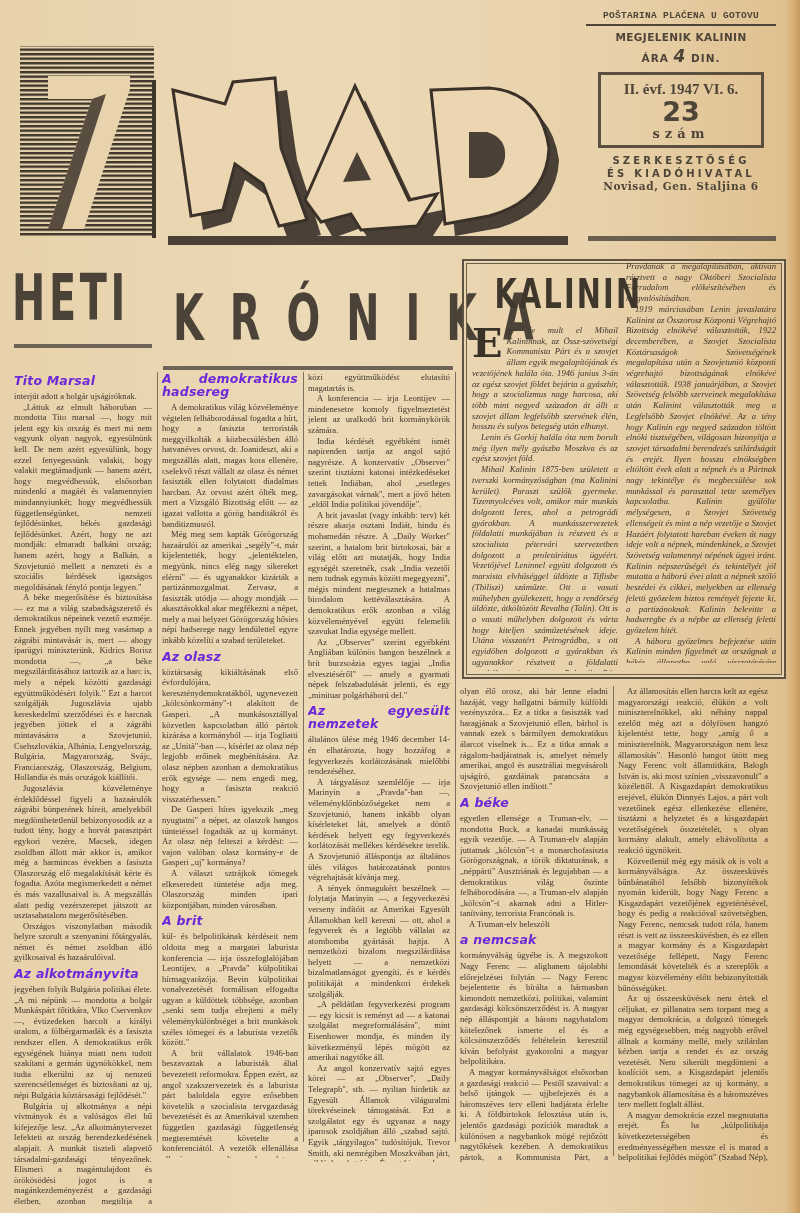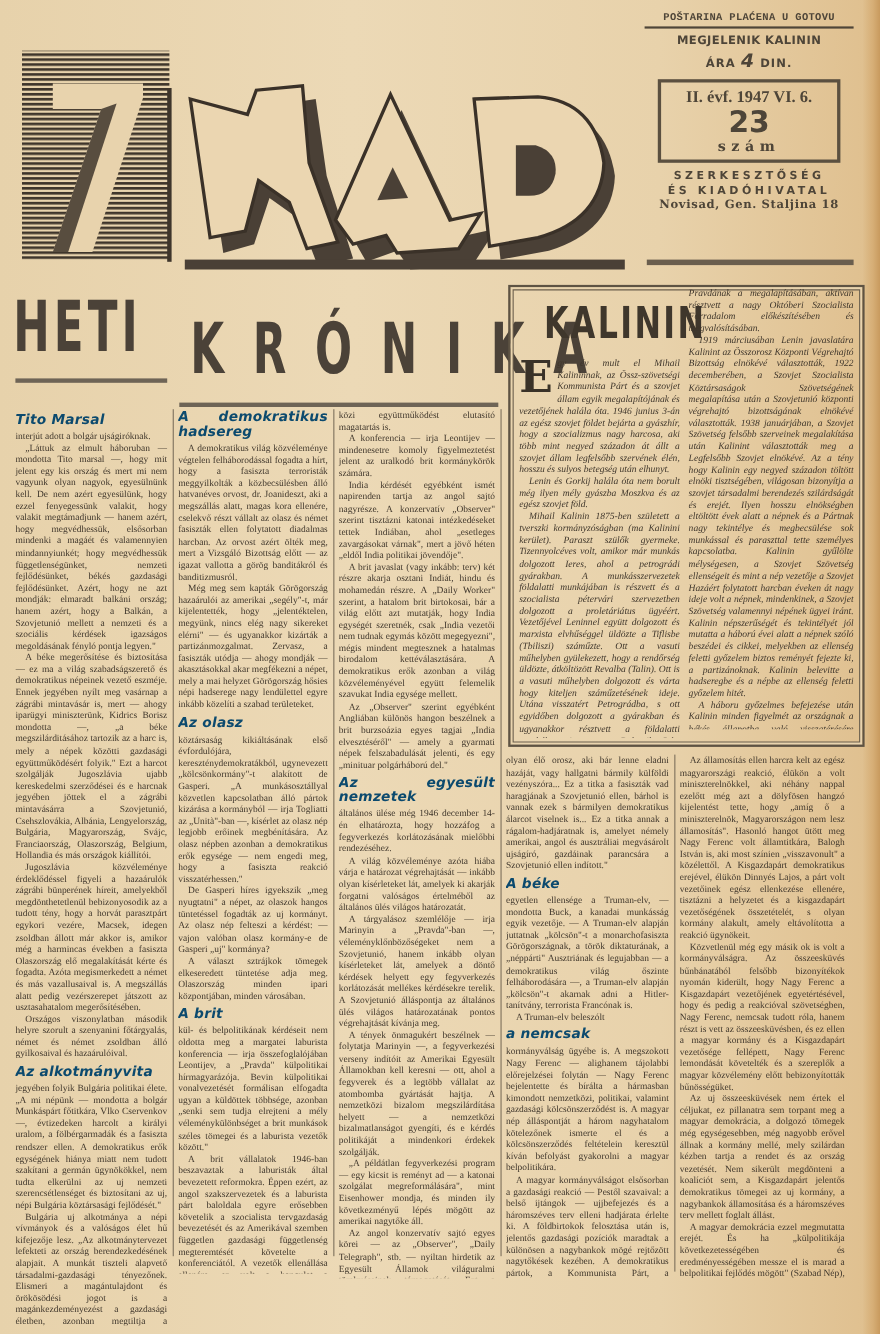--- a/index.html
+++ b/index.html
@@ -41,21 +41,21 @@
   .kronika { position: absolute; left: 173px; top: 285px; font-family: "DejaVu Sans", sans-serif; font-weight: bold;
     font-size: 64px; letter-spacing: 42px; color: #4b4238; transform: scaleX(0.62); transform-origin: left top; line-height: 66px; white-space: nowrap; }
   .kronika-rule { position: absolute; left: 163px; top: 366px; width: 290px; height: 4px; background: #6e6456; }
 
   
   .col { position: absolute; font-family: "Liberation Serif", serif; font-size: 8.6px; line-height: 10.6px;
     color: #3f362b; text-align: justify; overflow: hidden; }
   .col p { margin: 0; text-indent: 9px; }
   .col p.noind { text-indent: 0; }
   .col h3 { margin: 4px 0 4px; font-family: "DejaVu Sans", sans-serif; font-style: italic; font-weight: bold;
-    font-size: 12.5px; line-height: 13px; color: #0c4a6e; letter-spacing: 0.2px; }
+    font-size: 12.5px; line-height: 13px; color: #6d28d9; letter-spacing: 0.2px; }
   .vrule { position: absolute; width: 1px; background: #7d705c; }
 
   
   .kbox { position: absolute; left: 462px; top: 259px; width: 320px; height: 416px; border: 2px solid #5e5343;
     box-shadow: inset 0 0 0 2px #e9d4ae, inset 0 0 0 3px #6b5f4d; }
   .ktitle { position: absolute; left: 12px; top: 10px; width: 132px; text-align: center; font-family: "DejaVu Sans", sans-serif;
     font-weight: bold; font-size: 40px; letter-spacing: 3px; color: #3f372c; transform: scaleX(0.72); transform-origin: center top; }
   .kcol { position: absolute; font-family: "Liberation Serif", serif; font-style: italic; font-size: 8.7px; line-height: 10.7px;
     color: #3f362b; text-align: justify; overflow: hidden; }
   .kcol p { margin: 0; text-indent: 9px; }
@@ -106,21 +106,21 @@
       <span class="big">4</span>
       <span>DIN.</span>
     </div>
     <div class="issuebox">
       <div class="line1">II. évf. 1947 VI. 6.</div>
       <div class="num">23</div>
       <div class="szam">szám</div>
     </div>
     <div class="office">SZERKESZTŐSÉG</div>
     <div class="office" style="margin-top:0">ÉS KIADÓHIVATAL</div>
-    <div class="addr">Novisad, Gen. Staljina 18</div>
+    <div class="addr">Novisad, Gen. Staljina 6</div>
   </div>
   <div class="meta-rule"></div>
 
   <div class="heti">HETI</div>
   <div class="heti-rule"></div>
   <div class="kronika">KRÓNIKA</div>
   <div class="kronika-rule"></div>
 
   <div class="col" style="left:14px; top:370px; width:138px; height:835px;">
     <h3>Tito Marsal</h3>
@@ -151,21 +151,20 @@
   <div class="vrule" style="left:303px; top:372px; height:770px;"></div>
 
   <div class="col" style="left:308px; top:372px; width:142px; height:790px;">
     <p class="noind">közi együttműködést elutasító magatartás is.</p>
     <p>A konferencia — irja Leontijev — mindenesetre komoly figyelmeztetést jelent az uralkodó brit kormánykörök számára.</p>
     <p>India kérdését egyébként ismét napirenden tartja az angol sajtó nagyrésze. A konzervatív „Observer" szerint tisztázni katonai intézkedéseket tettek Indiában, ahol „esetleges zavargásokat várnak", mert a jövő héten „eldől India politikai jövendője".</p>
     <p>A brit javaslat (vagy inkább: terv) két részre akarja osztani Indiát, hindu és mohamedán részre. A „Daily Worker" szerint, a hatalom brit birtokosai, bár a világ előtt azt mutatják, hogy India egységét szeretnék, csak „India vezetői nem tudnak egymás között megegyezni", mégis mindent megtesznek a hatalmas birodalom kettéválasztására. A demokratikus erők azonban a világ közvéleményével együtt felemelik szavukat India egysége mellett.</p>
     <p>Az „Observer" szerint egyébként Angliában különös hangon beszélnek a brit burzsoázia egyes tagjai „India elvesztéséről" — amely a gyarmati népek felszabadulását jelenti, és egy „minituar polgárháború del."</p>
     <h3>Az egyesült nemzetek</h3>
     <p class="noind">általános ülése még 1946 december 14-én elhatározta, hogy hozzáfog a fegyverkezés korlátozásának mielőbbi rendezéséhez.</p>
-    <p>A világ közvéleménye azóta hiába várja e határozat végrehajtását — inkább olyan kísérleteket lát, amelyek ki akarják forgatni valóságos értelméből az általános ülés világos határozatát.</p>
     <p>A tárgyalásoz szemlélője — irja Marinyin a „Pravda"-ban —, véleményklőnbözőségeket nem a Szovjetunió, hanem inkább olyan kísérleteket lát, amelyek a döntő kérdések helyett egy fegyverkezés korlátozását mellékes kérdésekre terelik. A Szovjetunió álláspontja az általános ülés világos határozatának pontos végrehajtását kívánja meg.</p>
     <p>A tények önmagukért beszélnek — folytatja Marinyin —, a fegyverkezési verseny indítóit az Amerikai Egyesült Államokban kell keresni — ott, ahol a fegyverek és a legtöbb vállalat az atombomba gyártását hajtja. A nemzetközi bizalom megszilárdítása helyett — a nemzetközi bizalmatlanságot gyengíti, és e kérdés politikáját a mindenkori érdekek szolgálják.</p>
     <p>„A példátlan fegyverkezési program — egy kicsit is reményt ad — a katonai szolgálat megreformálására", mint Eisenhower mondja, és minden ily következményű lépés mögött az amerikai nagytőke áll.</p>
     <p>Az angol konzervatív sajtó egyes körei — az „Observer", „Daily Telegraph", stb. — nyiltan hirdetik az Egyesült Államok világuralmi törekvéseinek támogatását. Ezt a szolgálatot egy és ugyanaz a nagy iparosok zsoldjában álló „szabad sajtó. Egyik „tárgyilagos" tudósítójuk, Trevor Smith, aki nemrégiben Moszkvában járt, például ezeket írja: „Én azt hiszem, hogy az oroszok kitartóbbak, mint bármely két nemzet együttesen. Ez a kétszázmilliós fajta alapvető világproblémát jelent. Tartózkodjék a jóslatoktól a többi világ, ha összeütközésre kerül a sor. Nagyon kétséges, hogy találnak-e ötödik hadoszlopot Oroszországban. Az orosz sem kém és nem quisling."</p>
 
   </div>
 
   <div class="kbox">
     <div class="ktitle">KALININ</div>
     <div class="kcol" style="left:8px; top:64px; width:146px; height:346px;">

